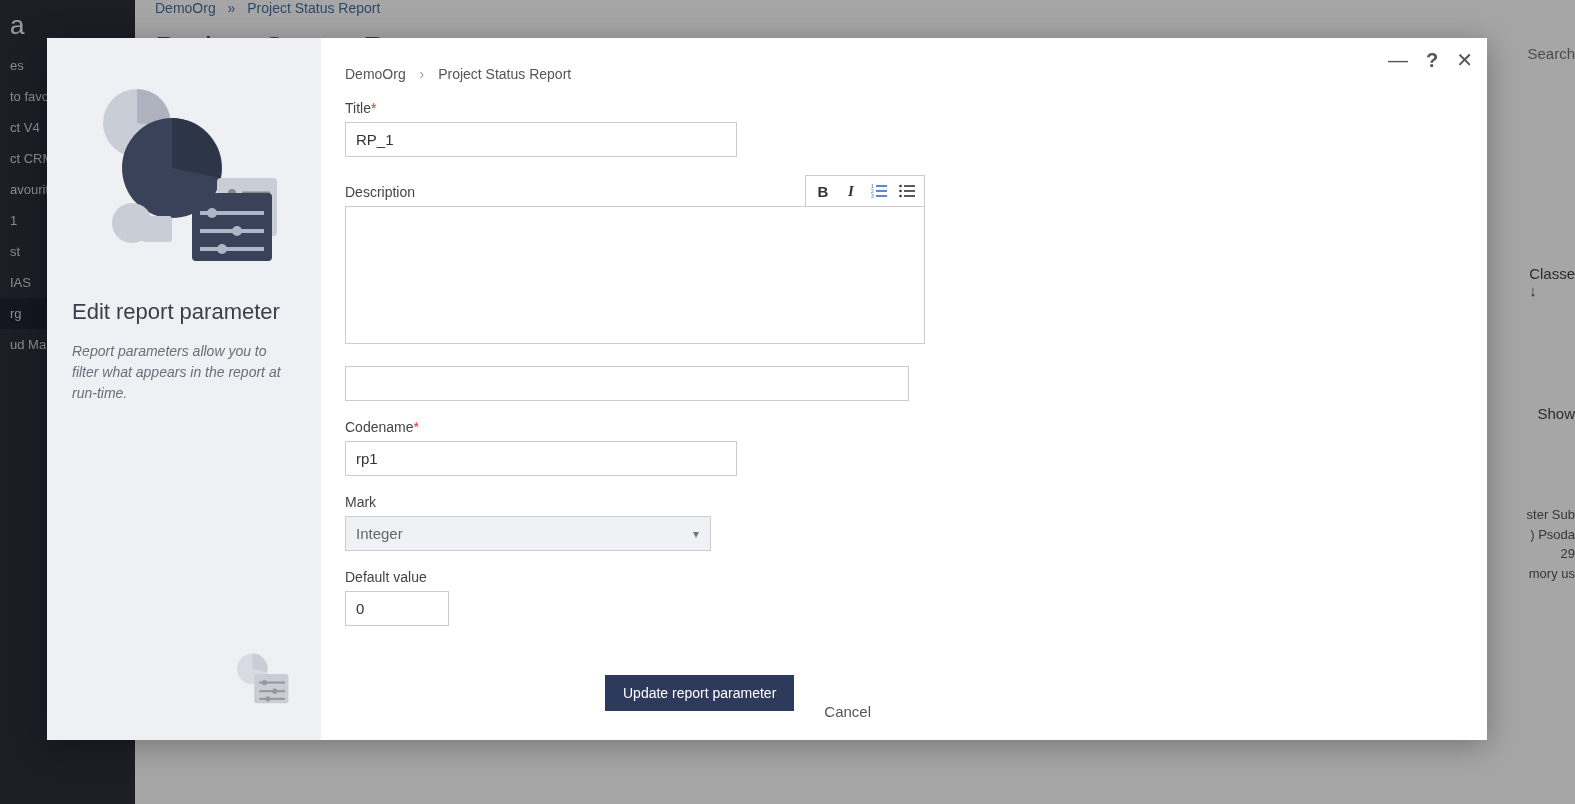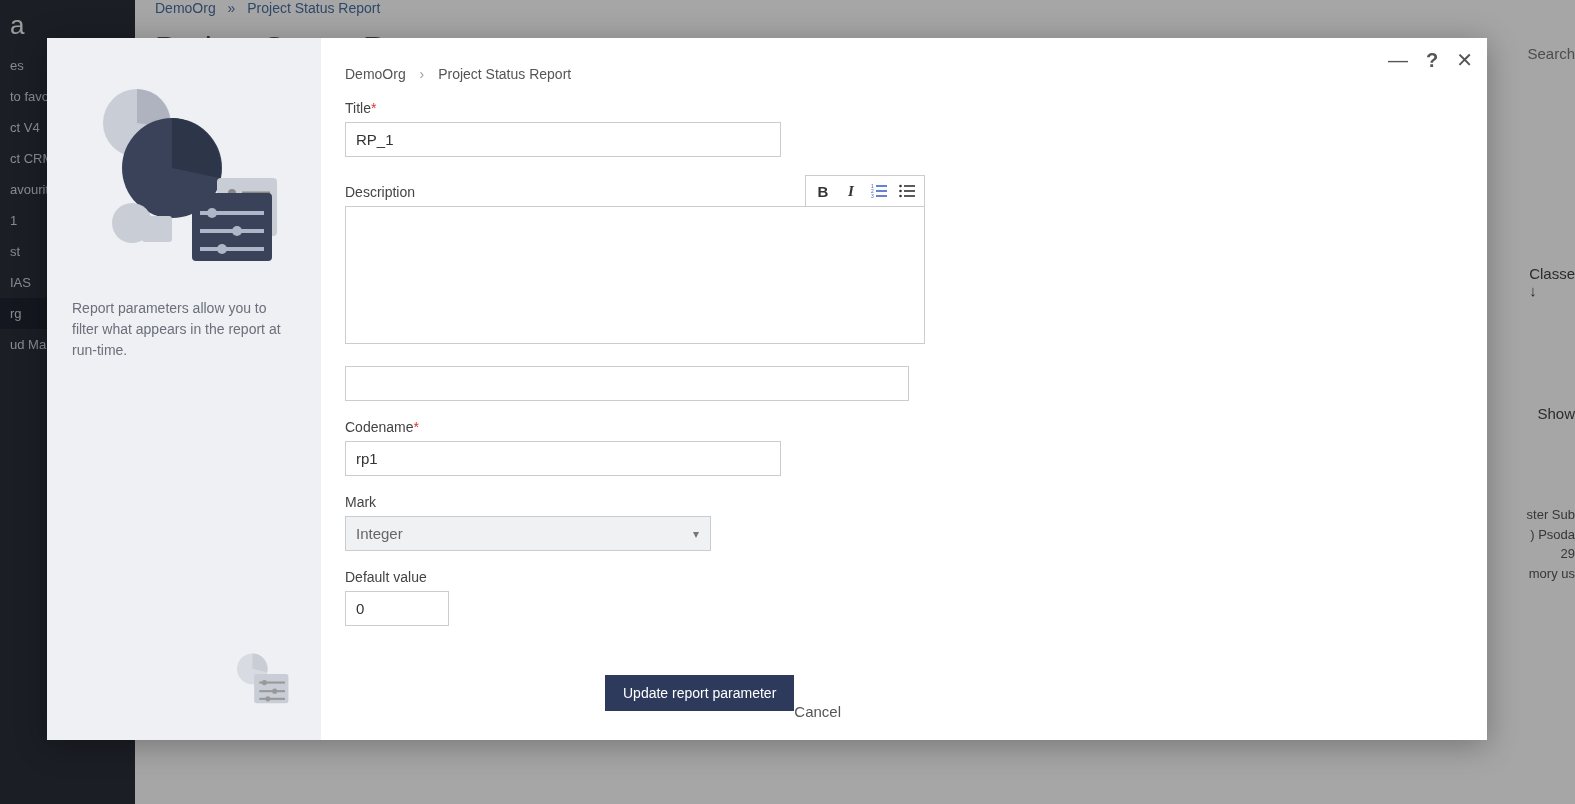--- a/index.html
+++ b/index.html
@@ -113,20 +113,21 @@
   font-size: 22px;
   font-weight: 400;
   color: #3a3f4a;
   line-height: 1.25;
   margin-bottom: 15px;
 }
 .modal-sidebar p {
   font-size: 14px;
   color: #6a6f7a;
   line-height: 1.5;
+  font-style: italic;
 }
 .modal-sidebar .graphic-bottom {
   margin-top: auto;
   display: flex;
   justify-content: flex-end;
 }
 .modal-main {
   flex: 1;
   padding: 20px 24px;
   position: relative;
@@ -159,21 +160,21 @@
   color: #444;
   margin-bottom: 6px;
 }
 .req { color: #d33; }
 .input {
   border: 1px solid #c9ccd1;
   background: #fff;
   padding: 8px 10px;
   font-size: 15px;
   color: #333;
-  width: 436px;
+  width: 392px;
 }
 .input.full { width: 564px; }
 .input.mid { width: 366px; }
 .input.small { width: 104px; }
 .input.disabled {
   background: #f0f1f3;
   color: #666;
 }
 .desc-row {
   display: flex;
@@ -224,20 +225,21 @@
   color: #777;
   pointer-events: none;
   font-size: 12px;
 }
 .modal-footer {
   position: absolute;
   bottom: 20px;
   left: 24px;
   right: 24px;
   display: flex;
+  gap: 30px;
   align-items: center;
   margin-left: 260px;
 }
 .btn-primary {
   background: #2e3a5c;
   color: #fff;
   border: none;
   padding: 10px 18px;
   font-size: 14px;
   cursor: pointer;
@@ -308,20 +310,21 @@
         <circle cx="140" cy="145" r="5" fill="#aeb7c8"></circle>
         <line x1="128" y1="145" x2="192" y2="145" stroke="#aeb7c8" stroke-width="4"></line>
         <circle cx="165" cy="163" r="5" fill="#aeb7c8"></circle>
         <line x1="128" y1="163" x2="192" y2="163" stroke="#aeb7c8" stroke-width="4"></line>
         <circle cx="150" cy="181" r="5" fill="#aeb7c8"></circle>
         <line x1="128" y1="181" x2="192" y2="181" stroke="#aeb7c8" stroke-width="4"></line>
         <circle cx="60" cy="155" r="20" fill="#c9cdd6"></circle>
         <rect x="70" y="148" width="30" height="26" fill="#c9cdd6" rx="3"></rect>
       </svg>
     </div>
+    <h2>Edit report parameter</h2>
     <p>Report parameters allow you to filter what appears in the report at run-time.</p>
     <div class="graphic-bottom">
       <svg viewBox="0 0 80 70" width="70" height="60">
         <circle cx="30" cy="22" r="18" fill="#d8dbe1"></circle>
         <path d="M30 4 A18 18 0 0 1 47 26 L30 22 Z" fill="#c9cdd6"></path>
         <rect x="32" y="28" width="40" height="34" fill="#c9cdd6" rx="3"></rect>
         <circle cx="44" cy="38" r="3" fill="#999"></circle>
         <line x1="38" y1="38" x2="68" y2="38" stroke="#999" stroke-width="2.5"></line>
         <circle cx="56" cy="48" r="3" fill="#999"></circle>
         <line x1="38" y1="48" x2="68" y2="48" stroke="#999" stroke-width="2.5"></line>

